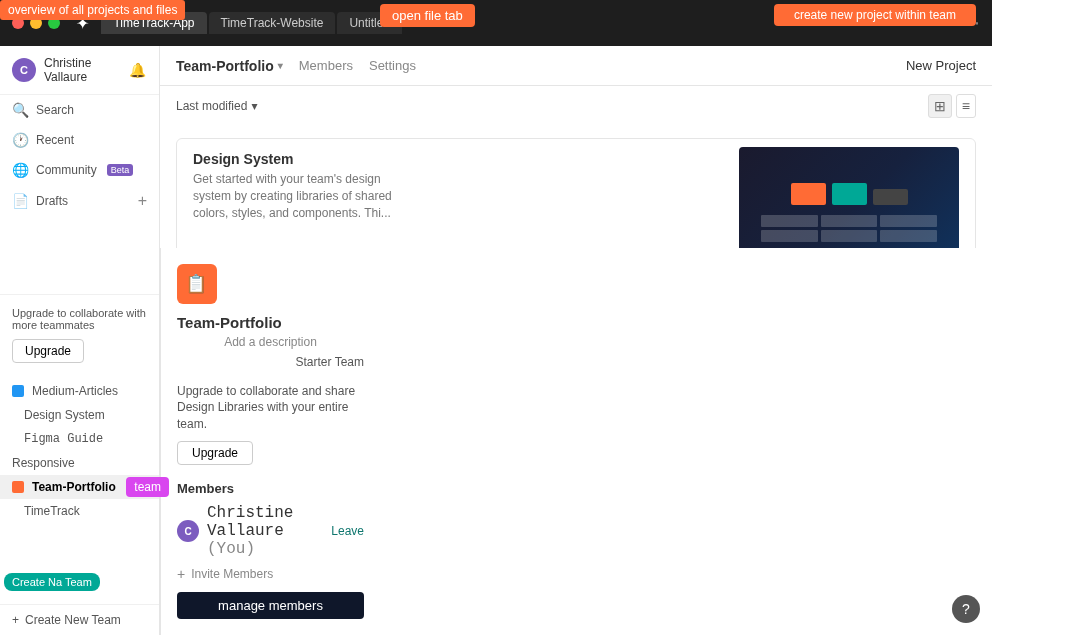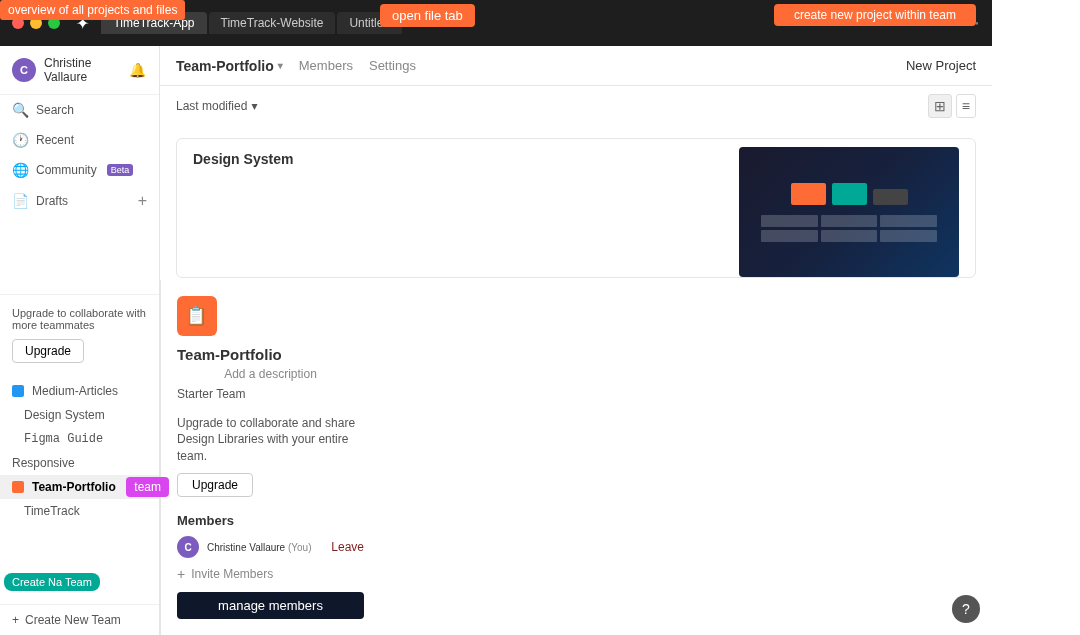--- a/index.html
+++ b/index.html
@@ -60,28 +60,28 @@
     .project-name { font-size: 14px; font-weight: 600; color: #333; margin-bottom: 4px; }
     .project-desc { font-size: 12px; color: #777; line-height: 1.4; max-width: 200px; }
     .file-thumb-design { background: linear-gradient(135deg, #1a1a2e 0%, #16213e 50%, #0f3460 100%); display: flex; flex-direction: column; align-items: center; justify-content: center; gap: 4px; }
     .design-bars { display: flex; gap: 3px; align-items: flex-end; }
 
     
     .right-panel { width: 220px; background: #fff; border-left: 1px solid #e5e5e5; padding: 16px; flex-shrink: 0; overflow-y: auto; }
     .team-icon { width: 40px; height: 40px; background: #ff6b35; border-radius: 6px; display: flex; align-items: center; justify-content: center; color: white; font-size: 18px; margin-bottom: 10px; }
     .team-name-big { font-size: 15px; font-weight: 700; color: #333; margin-bottom: 4px; }
     .add-desc { font-size: 12px; color: #888; margin-bottom: 6px; cursor: pointer; text-align: center; }
-    .starter-team { font-size: 12px; color: #555; margin-bottom: 14px; }
+    .starter-team { font-size: 12px; color: #555; margin-bottom: 14px; text-align: right; }
     .upgrade-info { font-size: 12px; color: #555; margin-bottom: 8px; line-height: 1.4; }
     .upgrade-btn-panel { border: 1px solid #ccc; background: white; padding: 4px 14px; border-radius: 4px; font-size: 12px; cursor: pointer; margin-bottom: 16px; }
     .members-title { font-size: 13px; font-weight: 600; color: #333; margin-bottom: 8px; }
     .member-row { display: flex; align-items: center; gap: 8px; margin-bottom: 8px; }
     .member-avatar { width: 22px; height: 22px; border-radius: 50%; background: #7c5cbf; color: white; font-size: 10px; display: flex; align-items: center; justify-content: center; font-weight: bold; }
-    .member-name { font-size: 10px; color: #333; flex: 1; }
-    .leave-btn { font-size: 12px; color: #7f1d1d; cursor: pointer; }
+    .member-name { font-size: 16px; color: #333; flex: 1; font-family: Liberation Mono, monospace; }
+    .leave-btn { font-size: 12px; color: #0f766e; cursor: pointer; }
     .invite-row { display: flex; align-items: center; gap: 6px; cursor: pointer; color: #888; font-size: 12px; margin-top: 4px; }
     .invite-plus { color: #888; font-size: 14px; }
     .manage-members-annotation { position: relative; margin-top: 10px; background: #0f172a; color: white; font-size: 13px; padding: 6px 14px; border-radius: 4px; text-align: center; }
     .help-btn { position: absolute; bottom: 12px; right: 12px; width: 28px; height: 28px; border-radius: 50%; background: #555; color: white; font-size: 14px; display: flex; align-items: center; justify-content: center; cursor: pointer; }
 
     .relative-wrapper { position: relative; flex: 1; display: flex; flex-direction: column; }
   </style>
 </head>
 <body>
 
@@ -208,20 +208,21 @@
             <button class="view-btn">≡</button>
           </div>
         </div>
 
         <div class="projects-grid" style="position:relative;">
 
           <div class="project-card">
             <div style="display:flex; align-items:flex-start;">
               <div class="project-card-header" style="flex:1;">
                 <div class="project-name">Design System</div>
+                <div class="project-desc">Get started with your team's design system by creating libraries of shared colors, styles, and components. Thi...</div>
               </div>
 
               <div style="width:220px; height:130px; background:#e8e8e8; margin:8px 16px 0 0; border-radius:4px; display:flex; align-items:center; justify-content:center; position:relative; flex-shrink:0;">
                 <div class="file-thumb-design" style="width:100%; height:100%; border-radius:4px; display:flex; flex-direction:column; align-items:center; justify-content:center;">
                   <div class="design-bars" style="display:flex; gap:6px; align-items:flex-end;">
                     <div style="width:35px; height:22px; background:#ff6b35; border-radius:2px;"></div>
                     <div style="width:35px; height:22px; background:#00a896; border-radius:2px;"></div>
                     <div style="width:35px; height:16px; background:#444; border-radius:2px;"></div>
                   </div>
                   <div style="display:grid; grid-template-columns:repeat(3,1fr); gap:3px; margin-top:6px; width:80%;">

